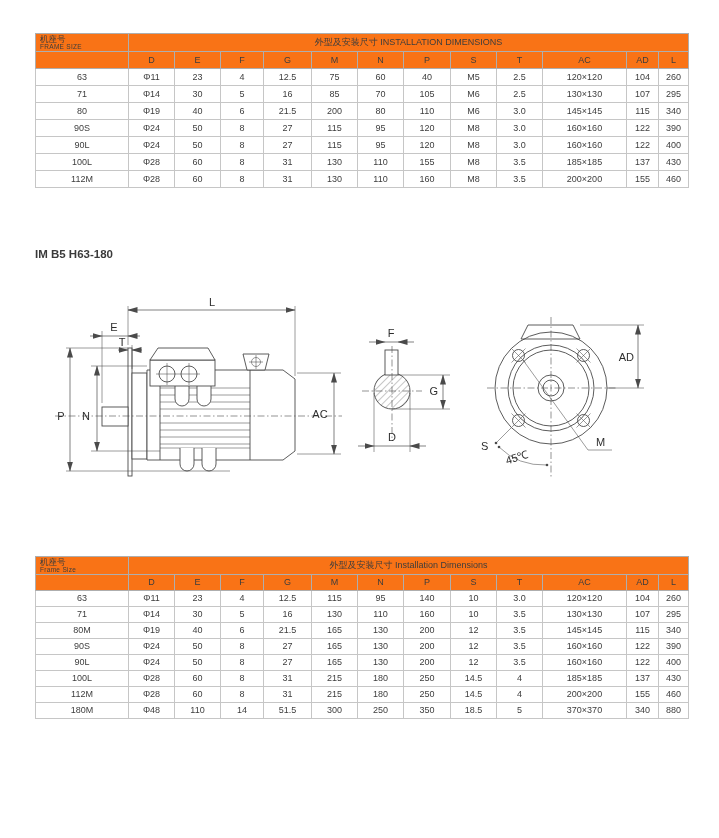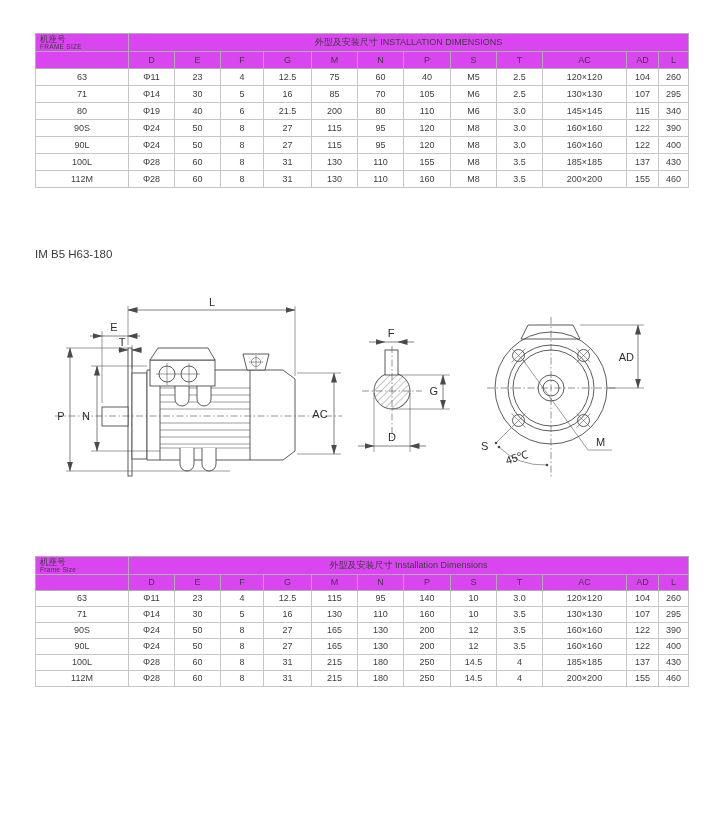--- a/index.html
+++ b/index.html
@@ -8,30 +8,30 @@
     font-family:"Liberation Sans", sans-serif;
   }
   .dim-table{
     position:absolute;left:35px;border-collapse:collapse;table-layout:fixed;
     width:653px;font-size:9px;color:#3d3d3d;
   }
   .dim-table th,.dim-table td{
     border:1px solid #c6c6c6;text-align:center;padding:0;font-weight:normal;
     overflow:hidden;white-space:nowrap;
   }
-  .dim-table thead th{background:#d946ef;border-color:#aeaeae;}
+  .dim-table thead th{background:#f97316;border-color:#aeaeae;}
   .t1{top:33px}
   .t2{top:556px}
   .t1 td,.t1 th{height:16px}
   .t2 td,.t2 th{height:15px}
   .frame-hd{text-align:left !important;padding:1px 0 0 4px !important;line-height:1.05;}
   .frame-hd .zh{font-size:8.5px;}
   .frame-hd .en{font-size:6.5px;letter-spacing:.3px;}
   .sec-title{
-    position:absolute;left:35px;top:248px;font-size:11.5px;font-weight:normal;color:#3a3a3a;text-align:center;
+    position:absolute;left:35px;top:248px;font-size:11.5px;font-weight:bold;color:#3a3a3a;text-align:center;
   }
   .diagram-svg{position:absolute;left:40px;top:293px;}
   .ln{stroke:#4a4a4a;stroke-width:.9;fill:none;}
   .lnw{stroke:#4a4a4a;stroke-width:.9;fill:#ffffff;}
   .thin{stroke:#4a4a4a;stroke-width:.55;fill:none;}
   .dim{stroke:#4a4a4a;stroke-width:.7;fill:none;}
   .cl{stroke:#4a4a4a;stroke-width:.6;stroke-dasharray:7 2.5 1.5 2.5;fill:none;}
   .dlab{font-family:"Liberation Sans", sans-serif;font-size:11px;fill:#2d2d2d;}
   .dot{fill:#4a4a4a;stroke:none;}
 </style>
@@ -399,20 +399,35 @@
         <td>130</td>
         <td>110</td>
         <td>160</td>
         <td>10</td>
         <td>3.5</td>
         <td>130×130</td>
         <td>107</td>
         <td>295</td>
       </tr>
       <tr>
+        <td>80M</td>
+        <td>Φ19</td>
+        <td>40</td>
+        <td>6</td>
+        <td>21.5</td>
+        <td>165</td>
+        <td>130</td>
+        <td>200</td>
+        <td>12</td>
+        <td>3.5</td>
+        <td>145×145</td>
+        <td>115</td>
+        <td>340</td>
+      </tr>
+      <tr>
         <td>90S</td>
         <td>Φ24</td>
         <td>50</td>
         <td>8</td>
         <td>27</td>
         <td>165</td>
         <td>130</td>
         <td>200</td>
         <td>12</td>
         <td>3.5</td>
@@ -458,14 +473,29 @@
         <td>31</td>
         <td>215</td>
         <td>180</td>
         <td>250</td>
         <td>14.5</td>
         <td>4</td>
         <td>200×200</td>
         <td>155</td>
         <td>460</td>
       </tr>
+      <tr>
+        <td>180M</td>
+        <td>Φ48</td>
+        <td>110</td>
+        <td>14</td>
+        <td>51.5</td>
+        <td>300</td>
+        <td>250</td>
+        <td>350</td>
+        <td>18.5</td>
+        <td>5</td>
+        <td>370×370</td>
+        <td>340</td>
+        <td>880</td>
+      </tr>
     </tbody>
 </table>
 
 </body></html>

